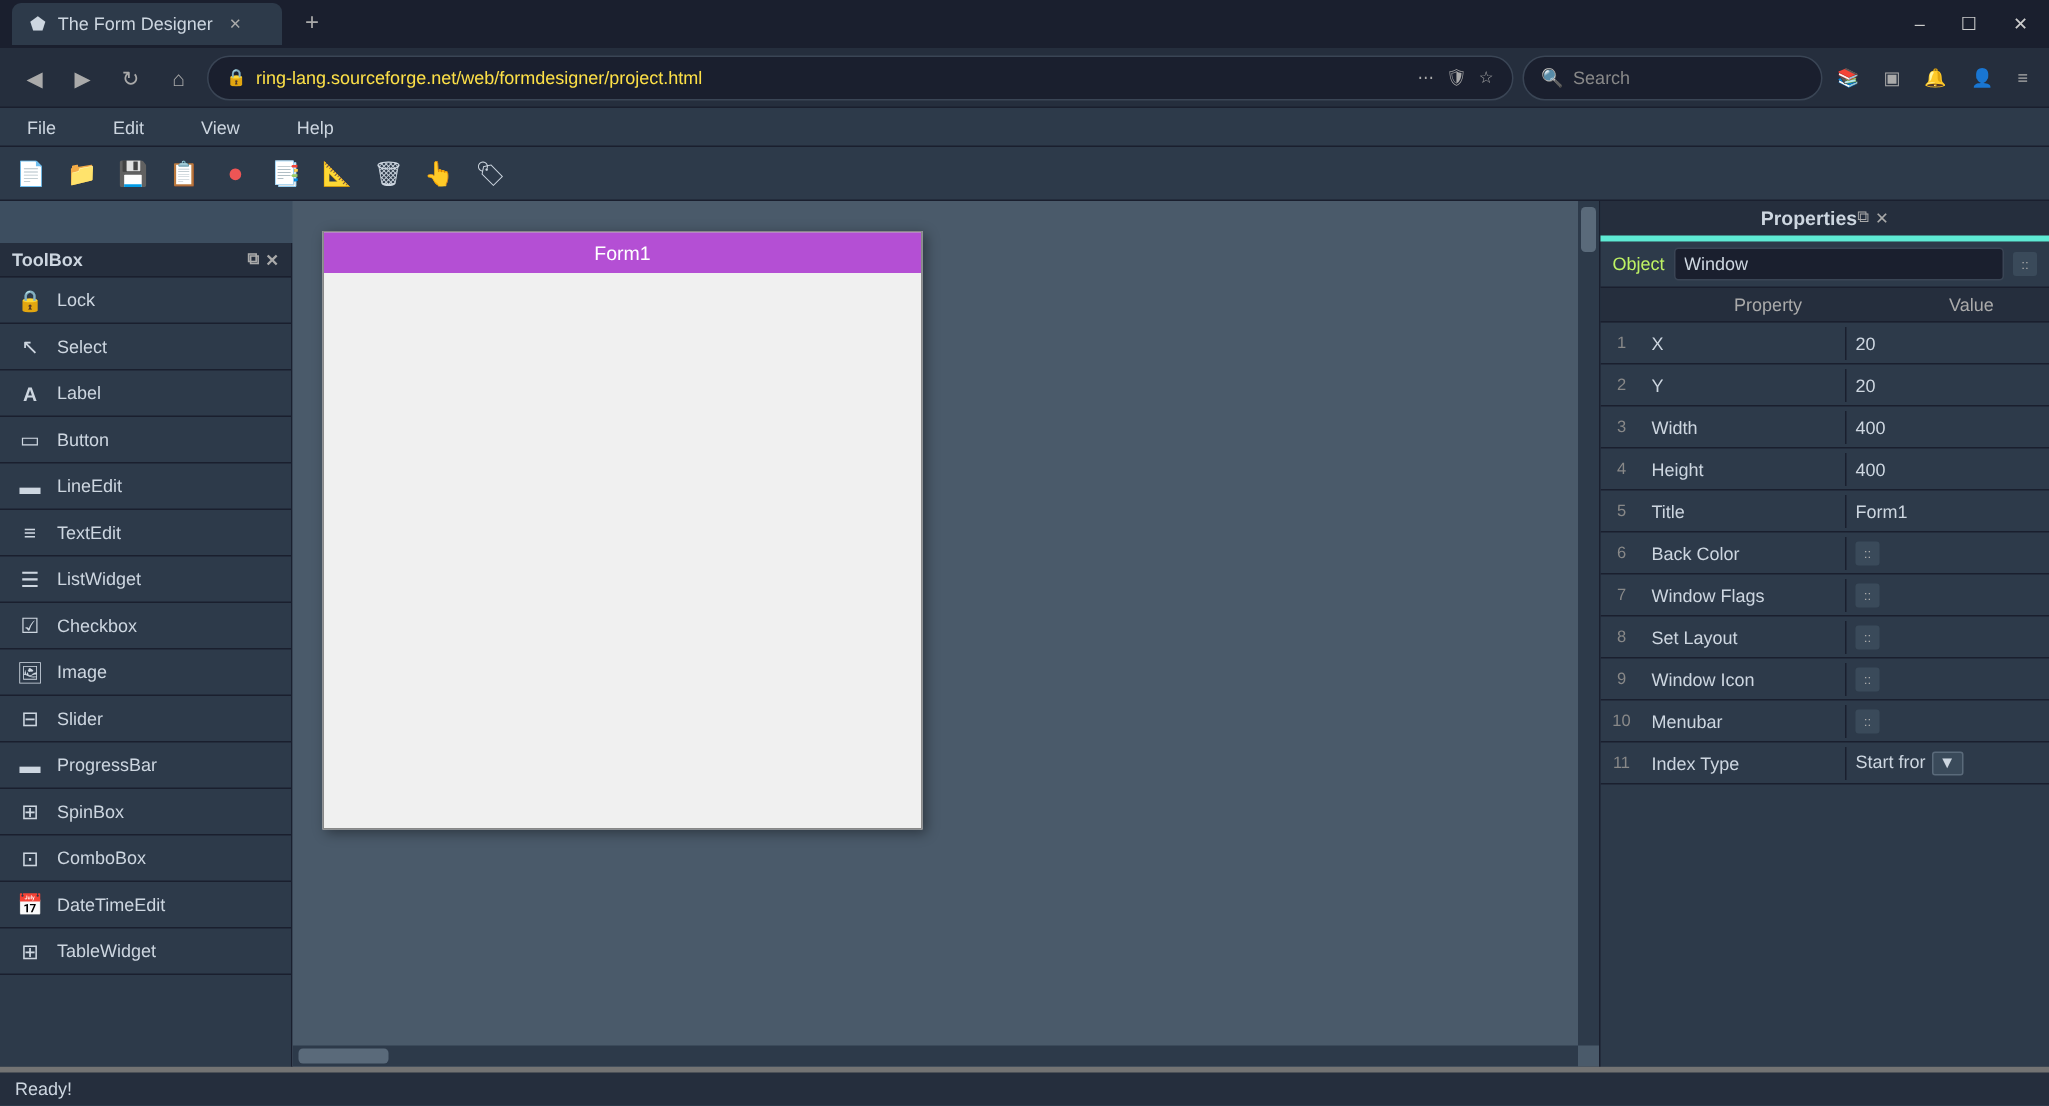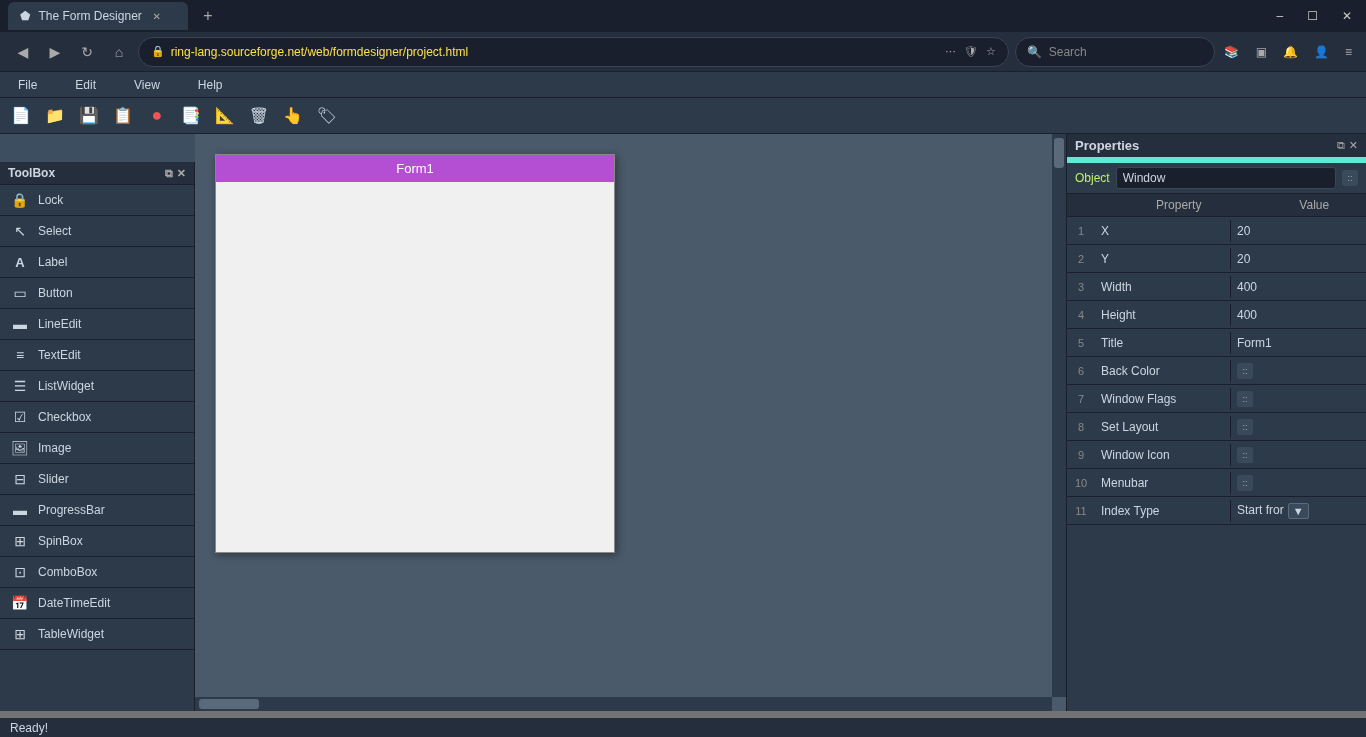--- a/index.html
+++ b/index.html
@@ -249,22 +249,22 @@
       background: #2d3a4a;
       border-left: 1px solid #1a1f2e;
       display: flex;
       flex-direction: column;
     }
     .props-header {
       background: #252e3d;
       padding: 4px 8px;
       display: flex;
       align-items: center;
-      justify-content: space-between;
-      border-bottom: 6px solid #5eead4;
+      justify-content: center;
+      border-bottom: 4px solid #5eead4;
     }
     .props-title { font-size: 13px; font-weight: bold; color: #cdd6e0; }
     .props-controls { display: flex; gap: 4px; color: #aaa; font-size: 11px; }
     .props-object-row {
       display: flex;
       align-items: center;
       padding: 4px 8px;
       gap: 6px;
       border-bottom: 1px solid #1a1f2e;
     }
@@ -348,21 +348,21 @@
       border-radius: 2px;
     }
 
     
     .status-bar {
       background: #252e3d;
       height: 26px;
       display: flex;
       align-items: center;
       padding: 4px 10px;
-      border-top: 7px solid #737373;
+      border-top: 4px solid #737373;
       font-size: 12px;
       color: #cdd6e0;
     }
 
     
     ::-webkit-scrollbar { width: 8px; height: 8px; }
     ::-webkit-scrollbar-track { background: #1a1f2e; }
     ::-webkit-scrollbar-thumb { background: #4a5a6a; border-radius: 4px; }
   </style>
 </head>

